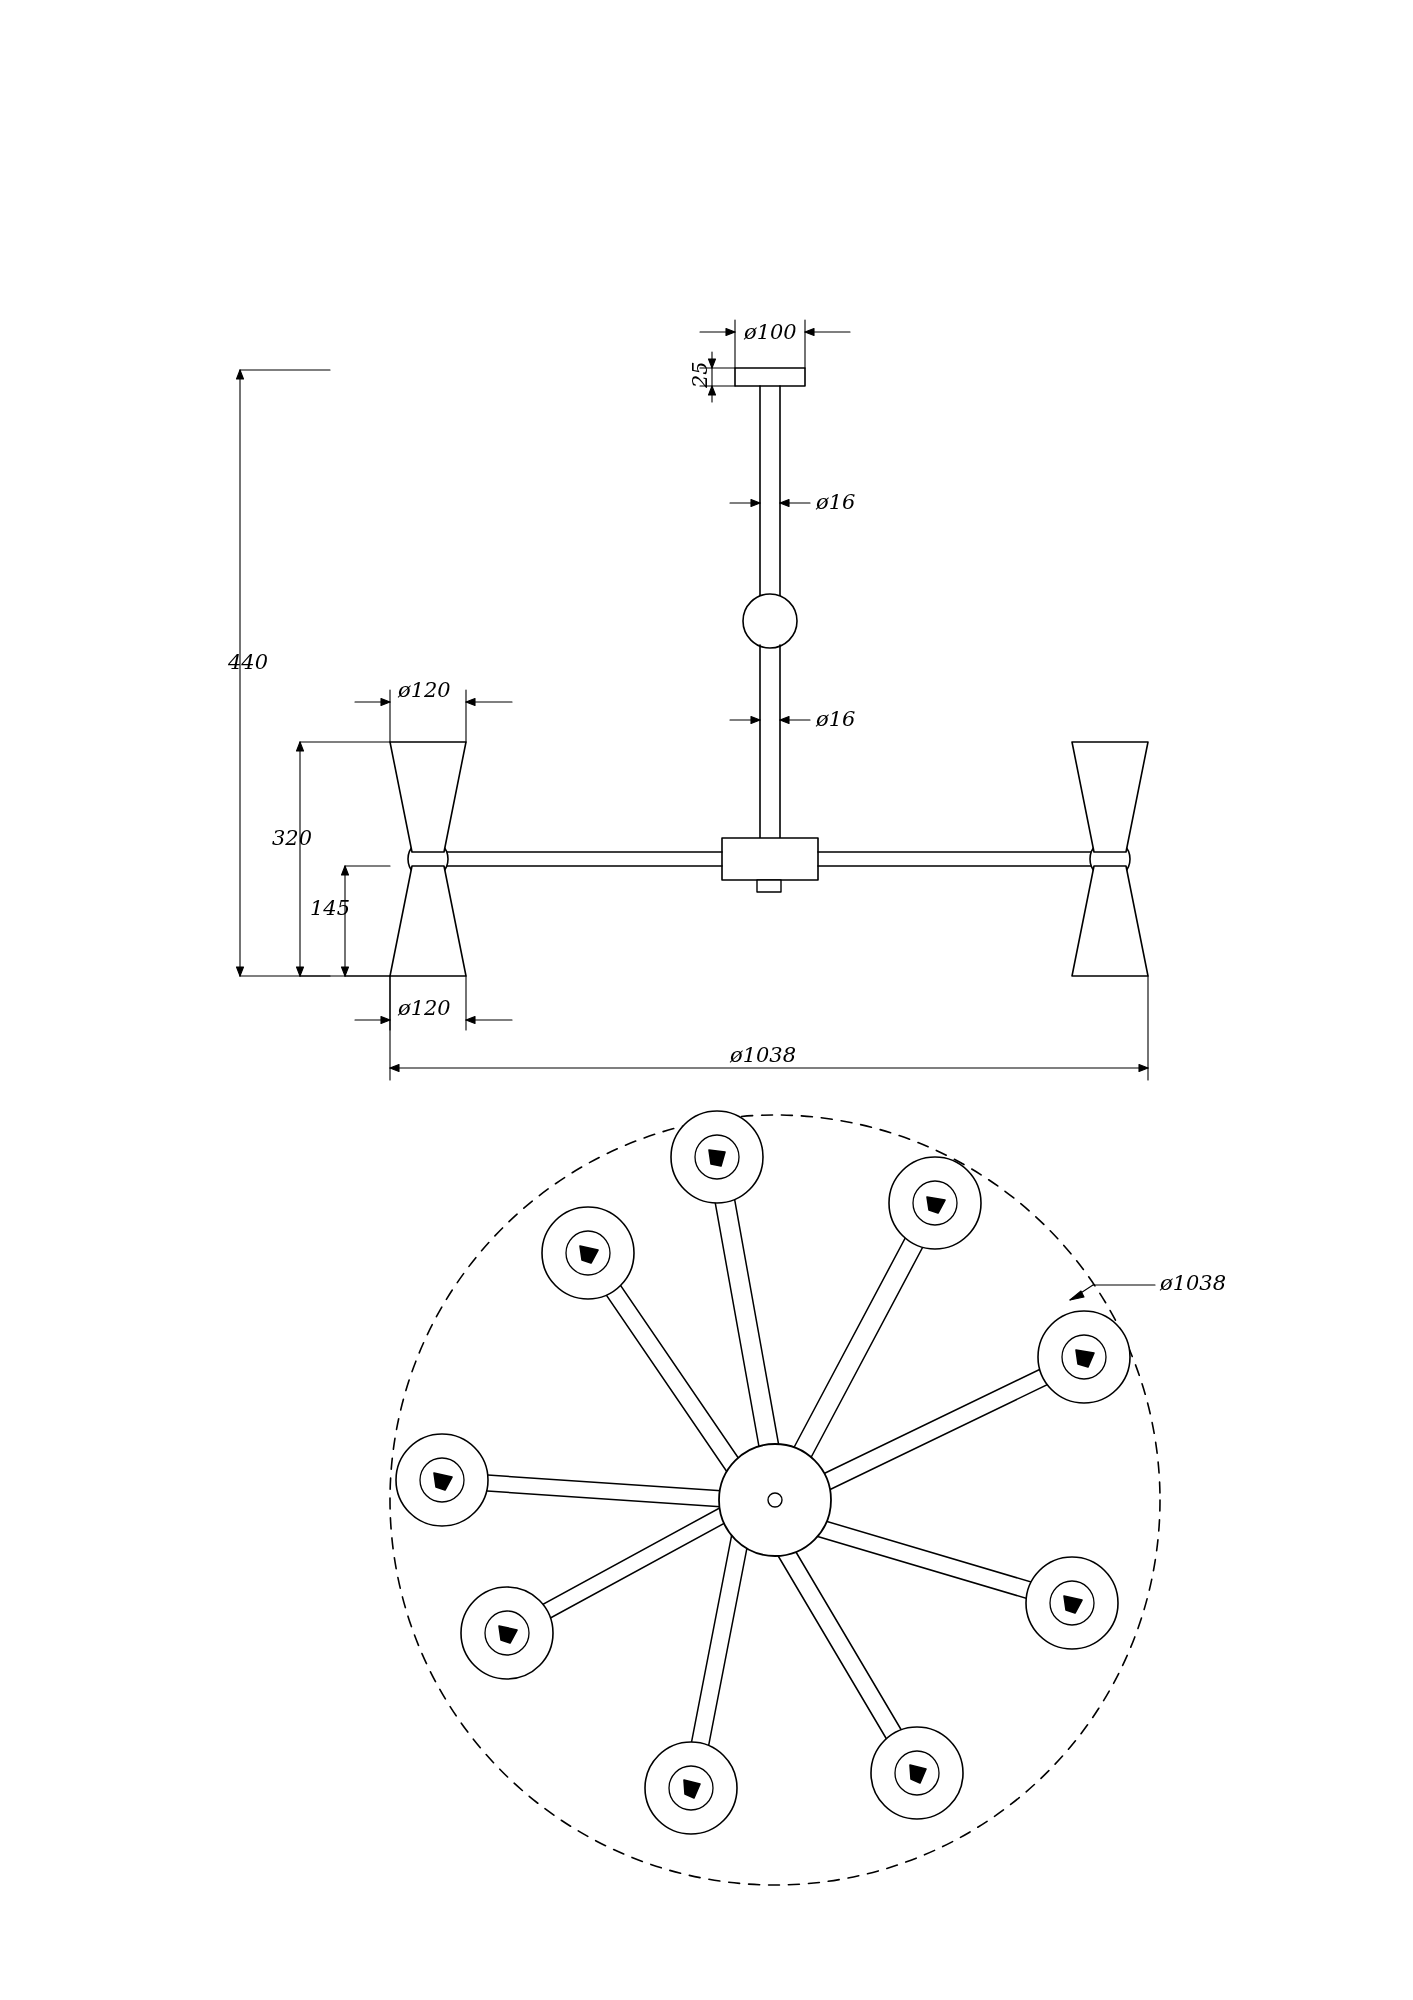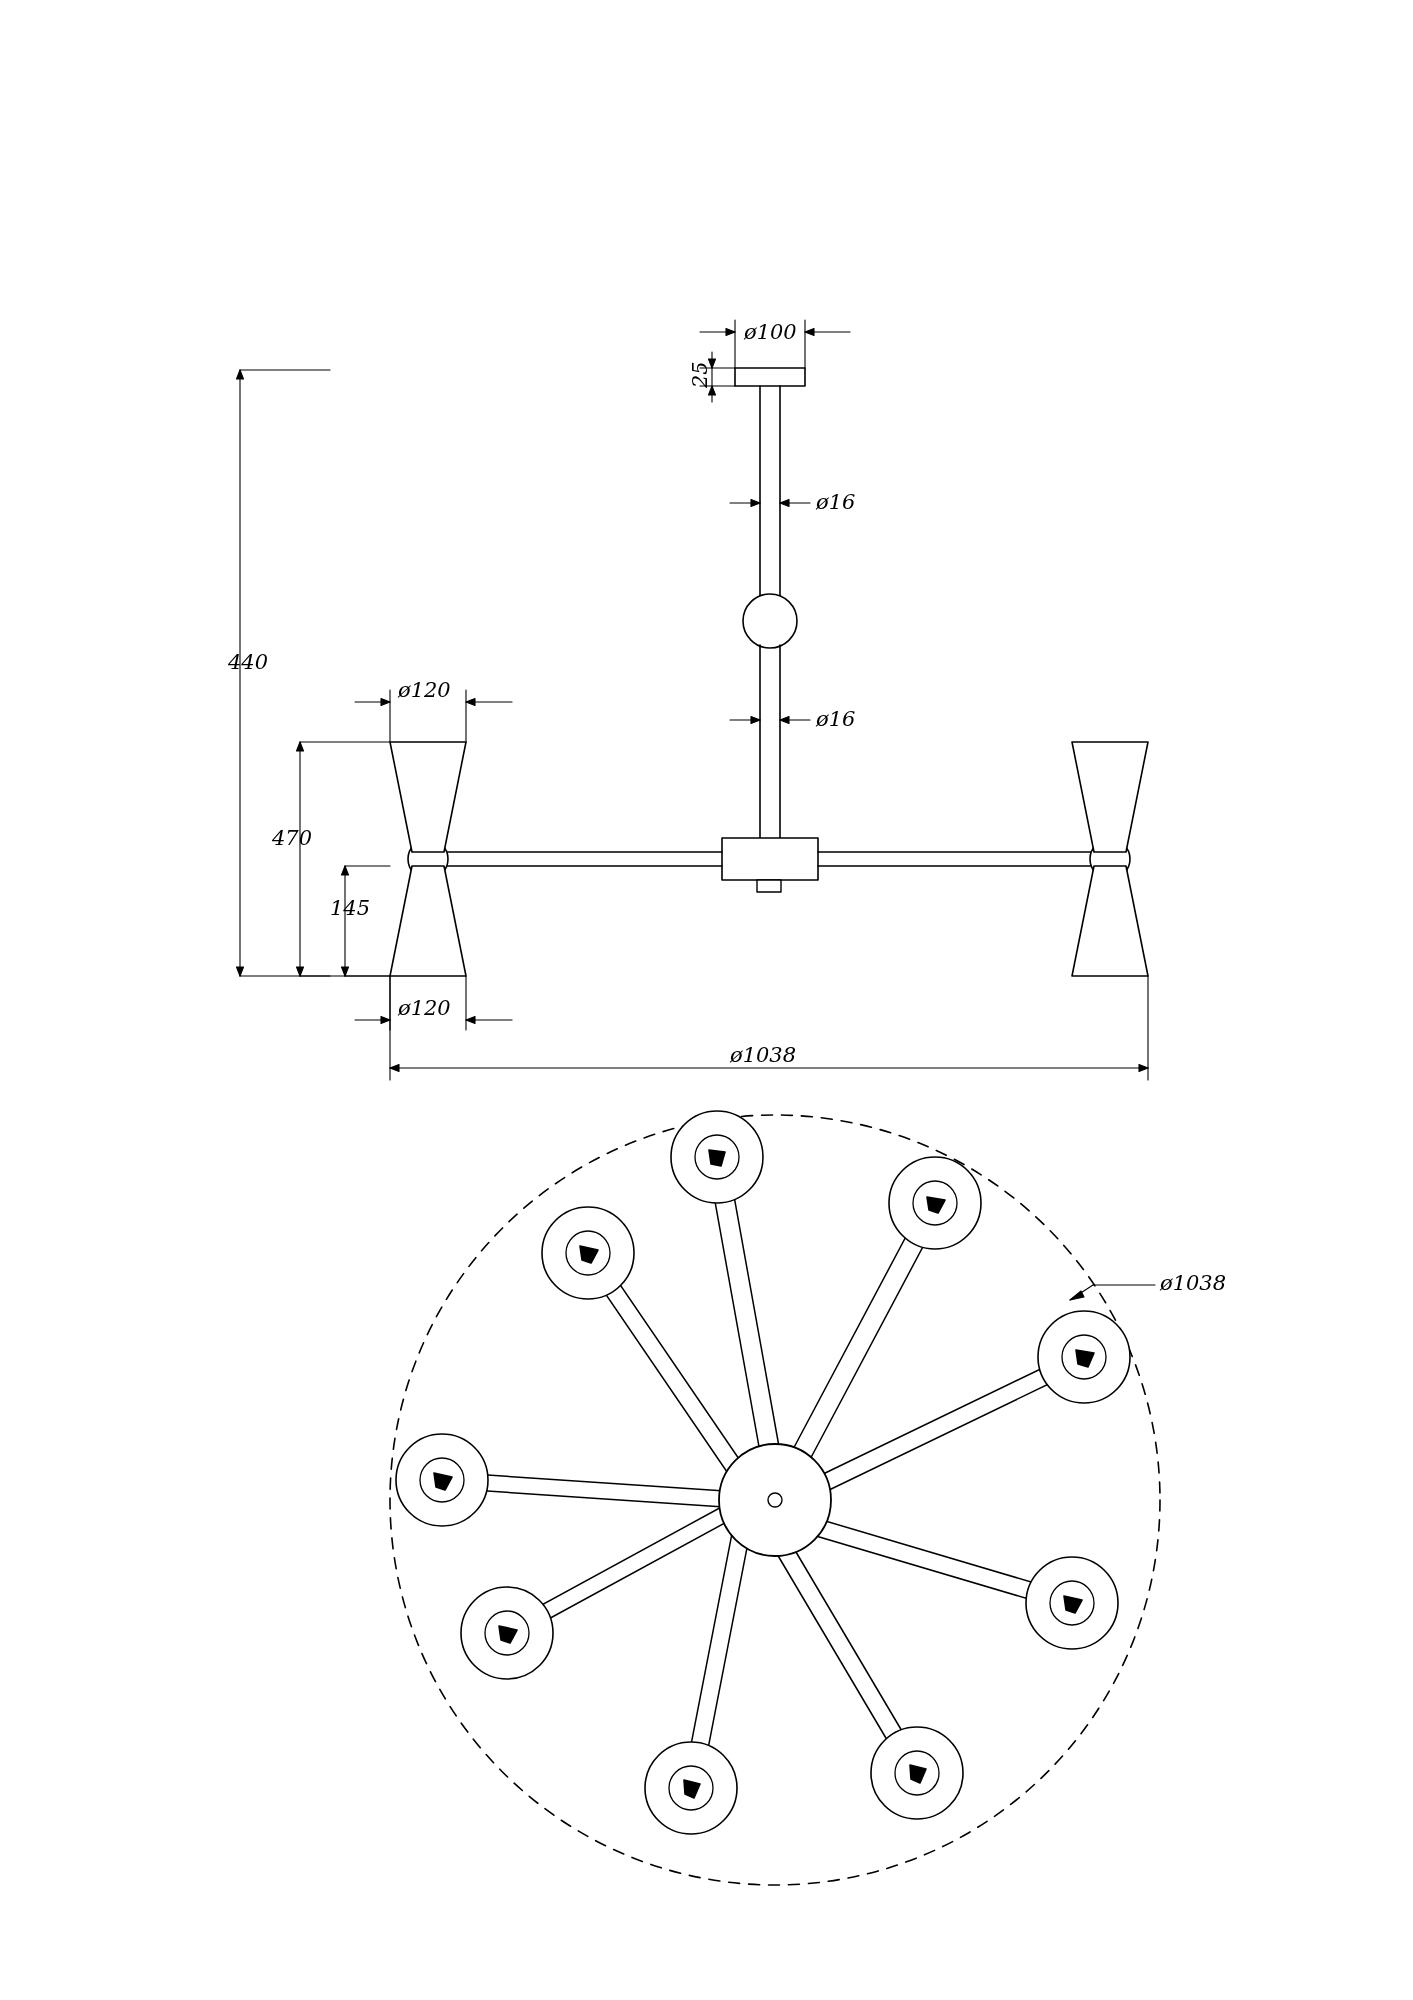--- a/index.html
+++ b/index.html
@@ -270,18 +270,18 @@
     </g>
   </svg>
 
   <div class="dimlabel" style="left:744px; top:322px;">ø100</div>
   <div class="dimlabel rot" style="left:690px; top:388px;">25</div>
   <div class="dimlabel" style="left:816px; top:492px;">ø16</div>
   <div class="dimlabel" style="left:816px; top:709px;">ø16</div>
   <div class="dimlabel" style="left:228px; top:652px;">440</div>
   <div class="dimlabel" style="left:398px; top:680px;">ø120</div>
   <div class="dimlabel" style="left:398px; top:998px;">ø120</div>
-  <div class="dimlabel" style="left:272px; top:828px;">470</div>
-  <div class="dimlabel" style="left:330px; top:898px;">145</div>
+  <div class="dimlabel" style="left:272px; top:828px;">320</div>
+  <div class="dimlabel" style="left:310px; top:898px;">145</div>
   <div class="dimlabel" style="left:730px; top:1045px;">ø1038</div>
   <div class="dimlabel" style="left:1160px; top:1273px;">ø1038</div>
 
 </div>
 
 </body></html>

